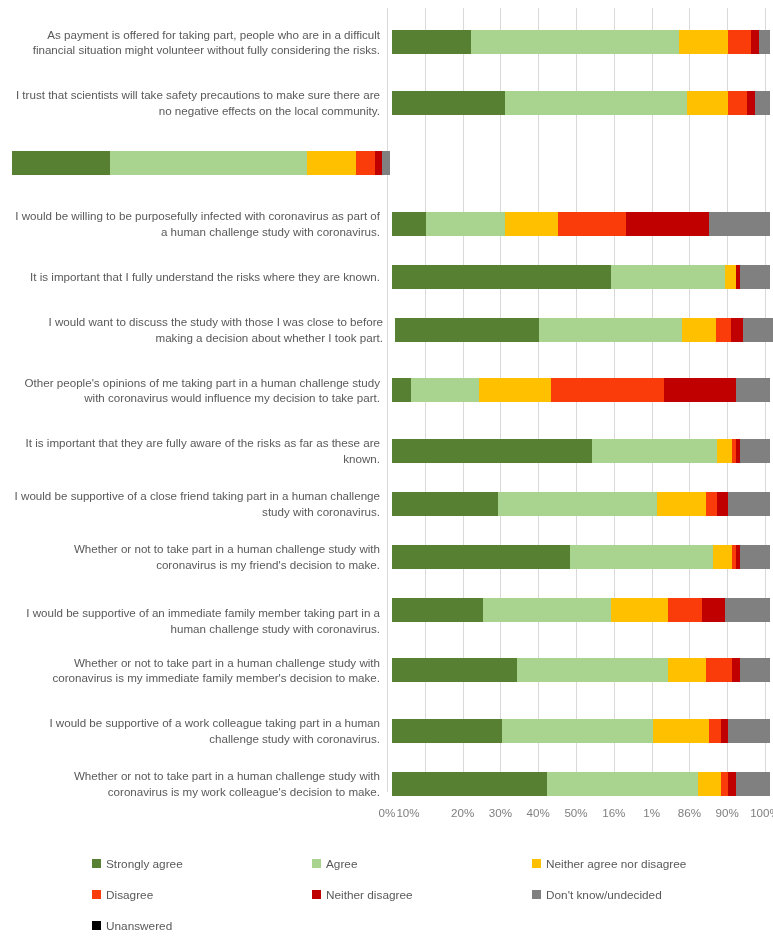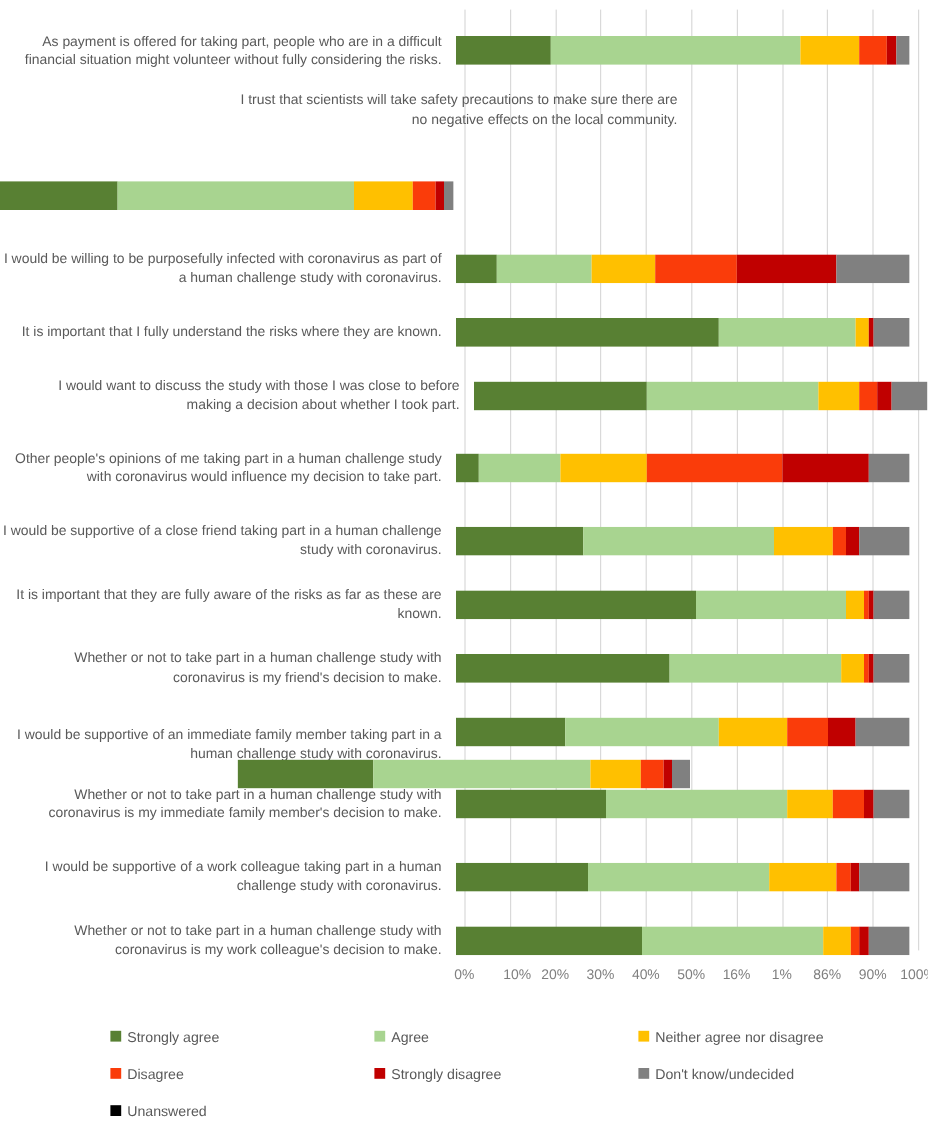--- a/index.html
+++ b/index.html
@@ -37,20 +37,21 @@
     left: 0;
     top: 8px;
     width: 773px;
   }
 
   .cat-row {
     display: flex;
     align-items: center;
     width: 773px;
     box-sizing: border-box;
+    padding-left: 12px;
   }
 
   .cat-label {
     width: 380px;
     flex: 0 0 380px;
     box-sizing: border-box;
     padding-right: 12px;
     text-align: right;
     font-size: 11.6px;
     line-height: 15.5px;
@@ -161,21 +162,21 @@
             <div class="bar">
               <div class="seg" title="Strongly agree: 21%" style="width: 79.38px; background: rgb(88, 128, 51);"></div>
               <div class="seg" title="Agree: 55%" style="width: 207.9px; background: rgb(168, 212, 144);"></div>
               <div class="seg" title="Neither agree nor disagree: 13%" style="width: 49.14px; background: rgb(255, 192, 0);"></div>
               <div class="seg" title="Disagree: 6%" style="width: 22.68px; background: rgb(250, 60, 10);"></div>
               <div class="seg" title="Strongly disagree: 2%" style="width: 7.56px; background: rgb(192, 0, 0);"></div>
               <div class="seg" title="Don't know/undecided: 3%" style="width: 11.34px; background: rgb(128, 128, 128);"></div>
             </div>
           </div>
         </div>
-        <div class="cat-row" style="height: 53px; flex-direction: column;">
+        <div class="cat-row" style="height: 53px;">
           <div class="cat-label">I trust that scientists will take safety precautions to make sure there are no negative effects on the local community.</div>
           <div class="bar-track">
             <div class="bar">
               <div class="seg" title="Strongly agree: 30%" style="width: 113.4px; background: rgb(88, 128, 51);"></div>
               <div class="seg" title="Agree: 48%" style="width: 181.44px; background: rgb(168, 212, 144);"></div>
               <div class="seg" title="Neither agree nor disagree: 11%" style="width: 41.58px; background: rgb(255, 192, 0);"></div>
               <div class="seg" title="Disagree: 5%" style="width: 18.9px; background: rgb(250, 60, 10);"></div>
               <div class="seg" title="Strongly disagree: 2%" style="width: 7.56px; background: rgb(192, 0, 0);"></div>
               <div class="seg" title="Don't know/undecided: 4%" style="width: 15.12px; background: rgb(128, 128, 128);"></div>
             </div>
@@ -238,46 +239,46 @@
               <div class="seg" title="Strongly agree: 5%" style="width: 18.9px; background: rgb(88, 128, 51);"></div>
               <div class="seg" title="Agree: 18%" style="width: 68.04px; background: rgb(168, 212, 144);"></div>
               <div class="seg" title="Neither agree nor disagree: 19%" style="width: 71.82px; background: rgb(255, 192, 0);"></div>
               <div class="seg" title="Disagree: 30%" style="width: 113.4px; background: rgb(250, 60, 10);"></div>
               <div class="seg" title="Strongly disagree: 19%" style="width: 71.82px; background: rgb(192, 0, 0);"></div>
               <div class="seg" title="Don't know/undecided: 9%" style="width: 34.02px; background: rgb(128, 128, 128);"></div>
             </div>
           </div>
         </div>
         <div class="cat-row" style="height: 53px;">
+          <div class="cat-label">It is important that they are fully aware of the risks as far as these are known.</div>
+          <div class="bar-track">
+            <div class="bar">
+              <div class="seg" title="Strongly agree: 53%" style="width: 200.34px; background: rgb(88, 128, 51);"></div>
+              <div class="seg" title="Agree: 33%" style="width: 124.74px; background: rgb(168, 212, 144);"></div>
+              <div class="seg" title="Neither agree nor disagree: 4%" style="width: 15.12px; background: rgb(255, 192, 0);"></div>
+              <div class="seg" title="Disagree: 1%" style="width: 3.78px; background: rgb(250, 60, 10);"></div>
+              <div class="seg" title="Strongly disagree: 1%" style="width: 3.78px; background: rgb(192, 0, 0);"></div>
+              <div class="seg" title="Don't know/undecided: 8%" style="width: 30.24px; background: rgb(128, 128, 128);"></div>
+            </div>
+          </div>
+        </div>
+        <div class="cat-row" style="height: 53px;">
           <div class="cat-label">I would be supportive of a close friend taking part in a human challenge study with coronavirus.</div>
           <div class="bar-track">
             <div class="bar">
               <div class="seg" title="Strongly agree: 28%" style="width: 105.84px; background: rgb(88, 128, 51);"></div>
               <div class="seg" title="Agree: 42%" style="width: 158.76px; background: rgb(168, 212, 144);"></div>
               <div class="seg" title="Neither agree nor disagree: 13%" style="width: 49.14px; background: rgb(255, 192, 0);"></div>
               <div class="seg" title="Disagree: 3%" style="width: 11.34px; background: rgb(250, 60, 10);"></div>
               <div class="seg" title="Strongly disagree: 3%" style="width: 11.34px; background: rgb(192, 0, 0);"></div>
               <div class="seg" title="Don't know/undecided: 11%" style="width: 41.58px; background: rgb(128, 128, 128);"></div>
             </div>
           </div>
         </div>
         <div class="cat-row" style="height: 53px;">
-          <div class="cat-label">It is important that they are fully aware of the risks as far as these are known.</div>
-          <div class="bar-track">
-            <div class="bar">
-              <div class="seg" title="Strongly agree: 53%" style="width: 200.34px; background: rgb(88, 128, 51);"></div>
-              <div class="seg" title="Agree: 33%" style="width: 124.74px; background: rgb(168, 212, 144);"></div>
-              <div class="seg" title="Neither agree nor disagree: 4%" style="width: 15.12px; background: rgb(255, 192, 0);"></div>
-              <div class="seg" title="Disagree: 1%" style="width: 3.78px; background: rgb(250, 60, 10);"></div>
-              <div class="seg" title="Strongly disagree: 1%" style="width: 3.78px; background: rgb(192, 0, 0);"></div>
-              <div class="seg" title="Don't know/undecided: 8%" style="width: 30.24px; background: rgb(128, 128, 128);"></div>
-            </div>
-          </div>
-        </div>
-        <div class="cat-row" style="height: 53px;">
           <div class="cat-label">Whether or not to take part in a human challenge study with coronavirus is my friend's decision to make.</div>
           <div class="bar-track">
             <div class="bar">
               <div class="seg" title="Strongly agree: 47%" style="width: 177.66px; background: rgb(88, 128, 51);"></div>
               <div class="seg" title="Agree: 38%" style="width: 143.64px; background: rgb(168, 212, 144);"></div>
               <div class="seg" title="Neither agree nor disagree: 5%" style="width: 18.9px; background: rgb(255, 192, 0);"></div>
               <div class="seg" title="Disagree: 1%" style="width: 3.78px; background: rgb(250, 60, 10);"></div>
               <div class="seg" title="Strongly disagree: 1%" style="width: 3.78px; background: rgb(192, 0, 0);"></div>
               <div class="seg" title="Don't know/undecided: 8%" style="width: 30.24px; background: rgb(128, 128, 128);"></div>
             </div>
@@ -333,21 +334,21 @@
               <div class="seg" title="Strongly disagree: 2%" style="width: 7.56px; background: rgb(192, 0, 0);"></div>
               <div class="seg" title="Don't know/undecided: 9%" style="width: 34.02px; background: rgb(128, 128, 128);"></div>
             </div>
           </div>
         </div>
       </div>
   </div>
 
   <div class="xaxis" id="xaxis">
       <span class="xtick" style="left: 0px;">0%</span>
-      <span class="xtick" style="left: 44px;">10%</span>
+      <span class="xtick" style="left: 21px;">10%</span>
       <span class="xtick" style="left: 75.6px;">20%</span>
       <span class="xtick" style="left: 113.4px;">30%</span>
       <span class="xtick" style="left: 151.2px;">40%</span>
       <span class="xtick" style="left: 189px;">50%</span>
       <span class="xtick" style="left: 226.8px;">16%</span>
       <span class="xtick" style="left: 264.6px;">1%</span>
       <span class="xtick" style="left: 302.4px;">86%</span>
       <span class="xtick" style="left: 340.2px;">90%</span>
       <span class="xtick" style="left: 378px;">100%</span>
     </div>
@@ -364,21 +365,21 @@
       <div class="legend-item">
         <span class="legend-swatch" style="background: rgb(255, 192, 0);"></span>
         <span class="legend-label">Neither agree nor disagree</span>
       </div>
       <div class="legend-item">
         <span class="legend-swatch" style="background: rgb(250, 60, 10);"></span>
         <span class="legend-label">Disagree</span>
       </div>
       <div class="legend-item">
         <span class="legend-swatch" style="background: rgb(192, 0, 0);"></span>
-        <span class="legend-label">Strongly disagree</span>
+        <span class="legend-label">Neither disagree</span>
       </div>
       <div class="legend-item">
         <span class="legend-swatch" style="background: rgb(128, 128, 128);"></span>
         <span class="legend-label">Don't know/undecided</span>
       </div>
       <div class="legend-item">
         <span class="legend-swatch" style="background: rgb(0, 0, 0);"></span>
         <span class="legend-label">Unanswered</span>
       </div>
     </div>

